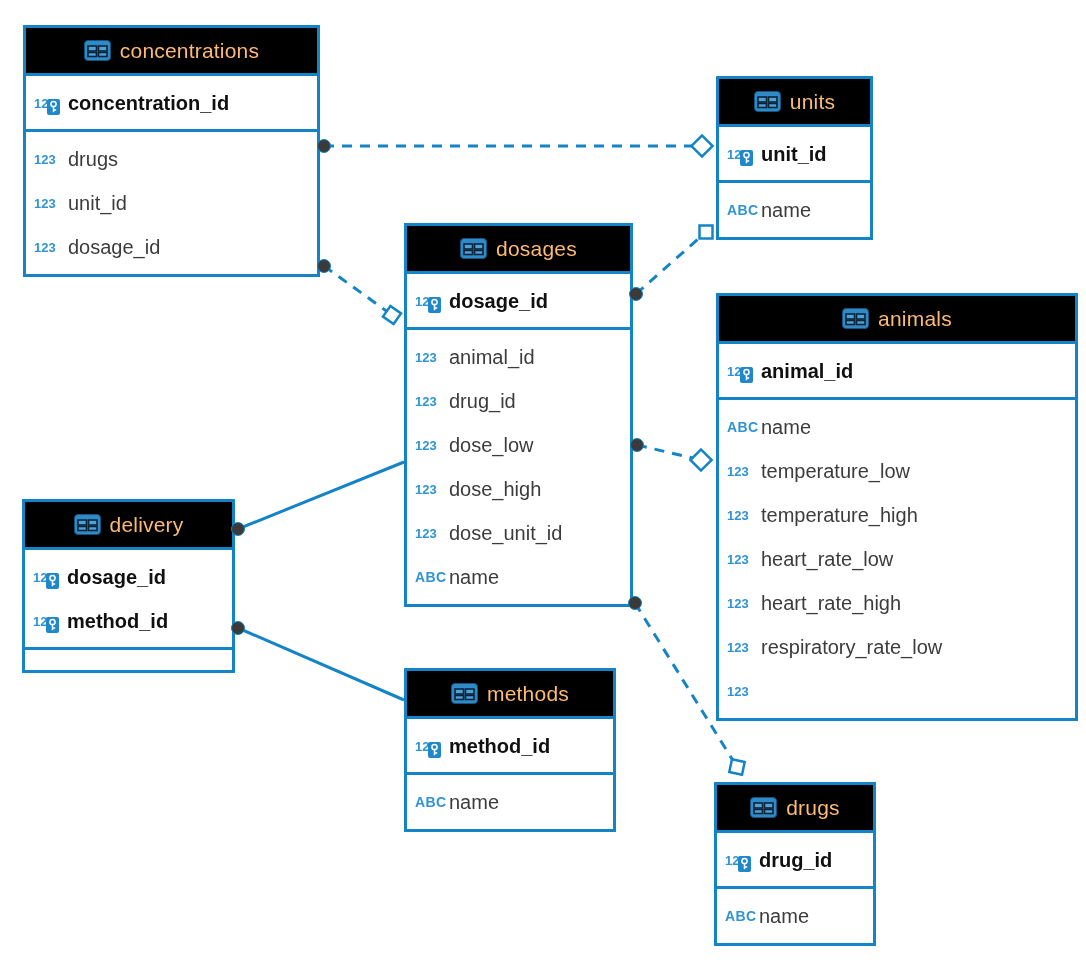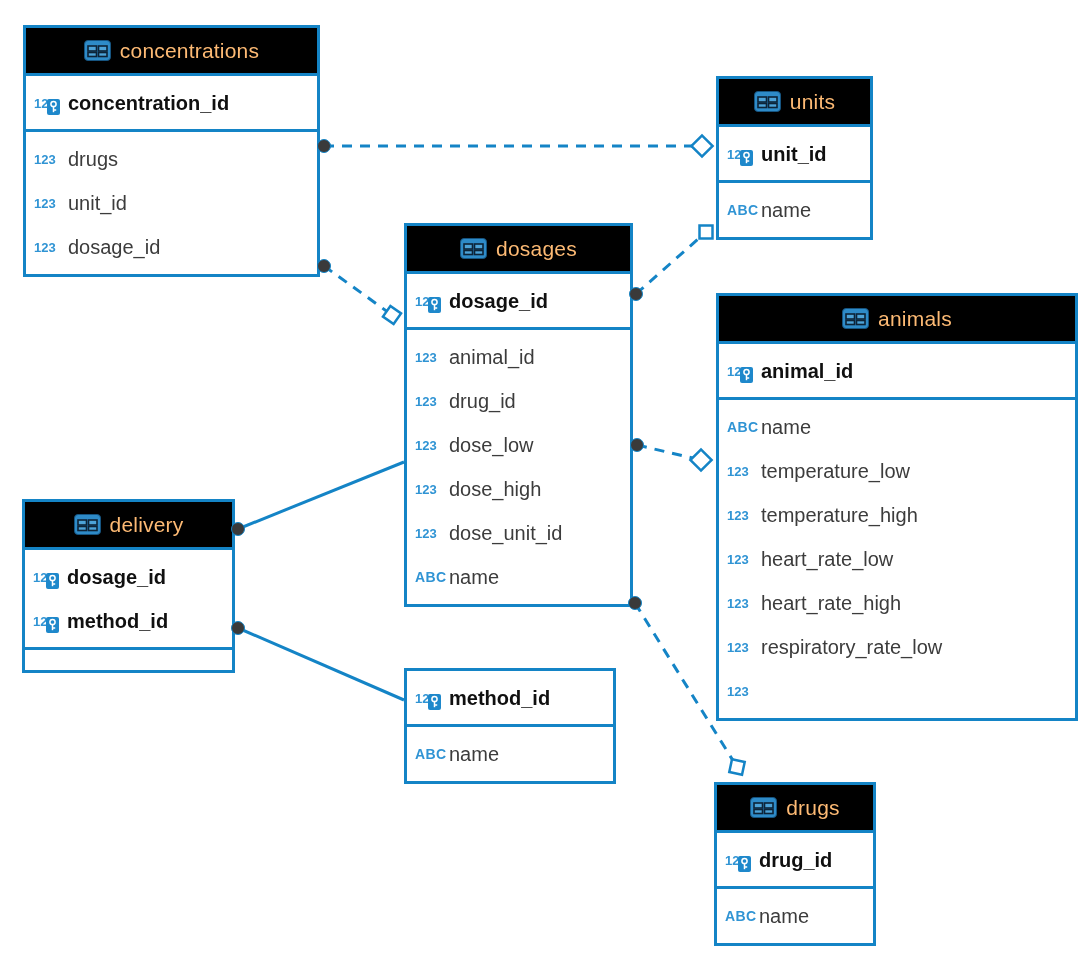--- a/index.html
+++ b/index.html
@@ -248,20 +248,32 @@
                 <circle cx="6.5" cy="5" r="2.6" fill="none" stroke="#fff" stroke-width="1.5"></circle>
                 <line x1="6.5" y1="7.6" x2="6.5" y2="13.2" stroke="#fff" stroke-width="1.5"></line>
                 <line x1="6.5" y1="11" x2="9.2" y2="11" stroke="#fff" stroke-width="1.5"></line>
               </svg></span></span>
           <span class="cname kname">method_id</span>
         </div>
       </div>
       <div class="cols"></div>
     </div>
     <div class="table" style="left: 404px; top: 668px; width: 212px;">
+      <div class="thead">
+        <span class="hicon">
+          <svg width="27" height="21" viewBox="0 0 27 21">
+            <rect x="0.5" y="0.5" width="26" height="20" rx="3.5" fill="#2e8bc8" stroke="#165480"></rect>
+            <rect x="4" y="6" width="8.5" height="5" fill="#4da3d8" stroke="#0d2438" stroke-width="1.6"></rect>
+            <rect x="14.5" y="6" width="8.5" height="5" fill="#4da3d8" stroke="#0d2438" stroke-width="1.6"></rect>
+            <rect x="4" y="12.5" width="8.5" height="4" fill="#4da3d8" stroke="#0d2438" stroke-width="1.6"></rect>
+            <rect x="14.5" y="12.5" width="8.5" height="4" fill="#4da3d8" stroke="#0d2438" stroke-width="1.6"></rect>
+          </svg>
+        </span>
+        <span class="ttitle">methods</span>
+      </div>
       <div class="keys">
         <div class="row">
           <span class="ticon pk"><span class="tlabel">123</span><span class="badge"><svg width="13" height="16" viewBox="0 0 13 16">
                 <rect x="0" y="0" width="13" height="16" rx="2" fill="#1e88cb"></rect>
                 <circle cx="6.5" cy="5" r="2.6" fill="none" stroke="#fff" stroke-width="1.5"></circle>
                 <line x1="6.5" y1="7.6" x2="6.5" y2="13.2" stroke="#fff" stroke-width="1.5"></line>
                 <line x1="6.5" y1="11" x2="9.2" y2="11" stroke="#fff" stroke-width="1.5"></line>
               </svg></span></span>
           <span class="cname kname">method_id</span>
         </div>

